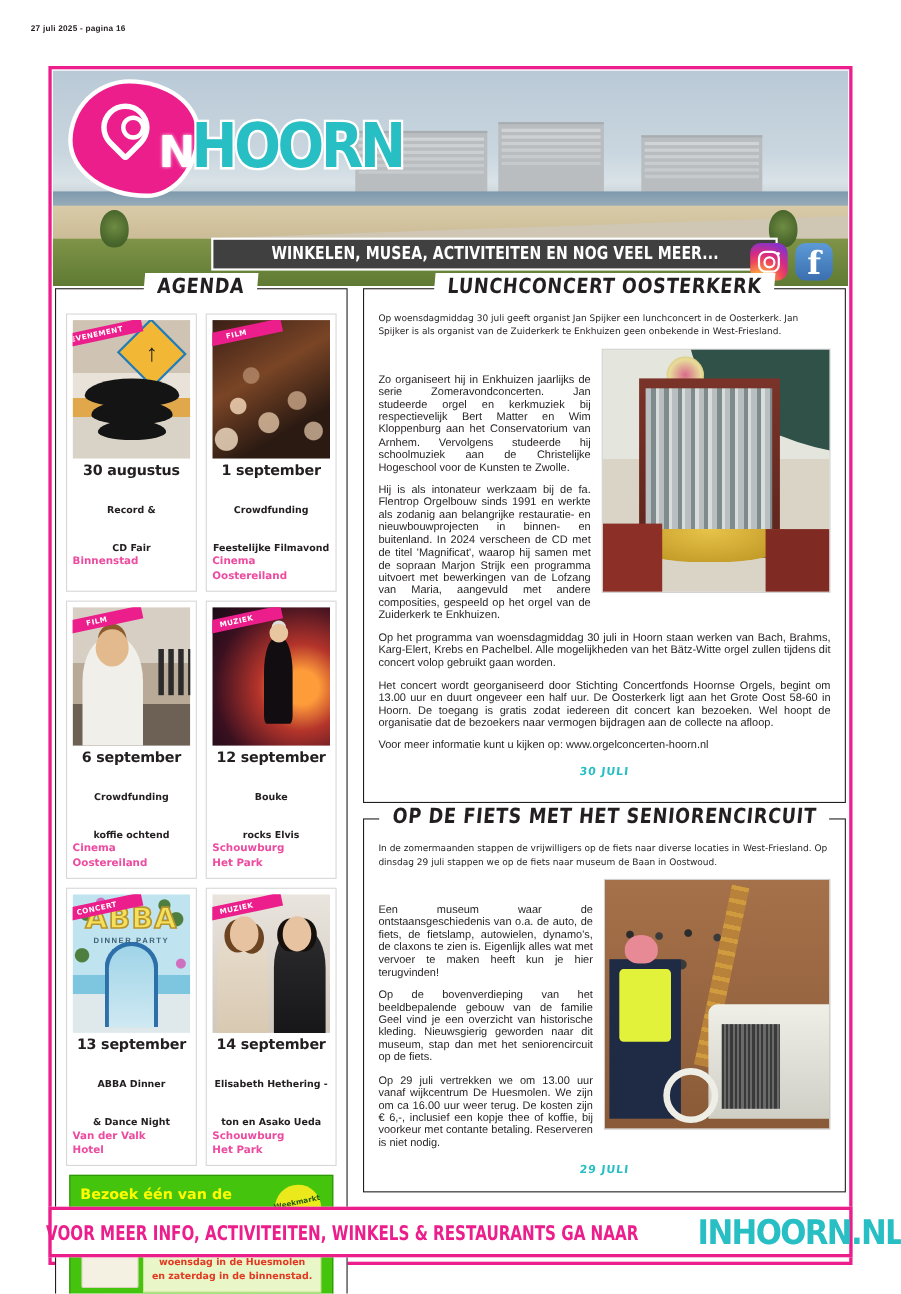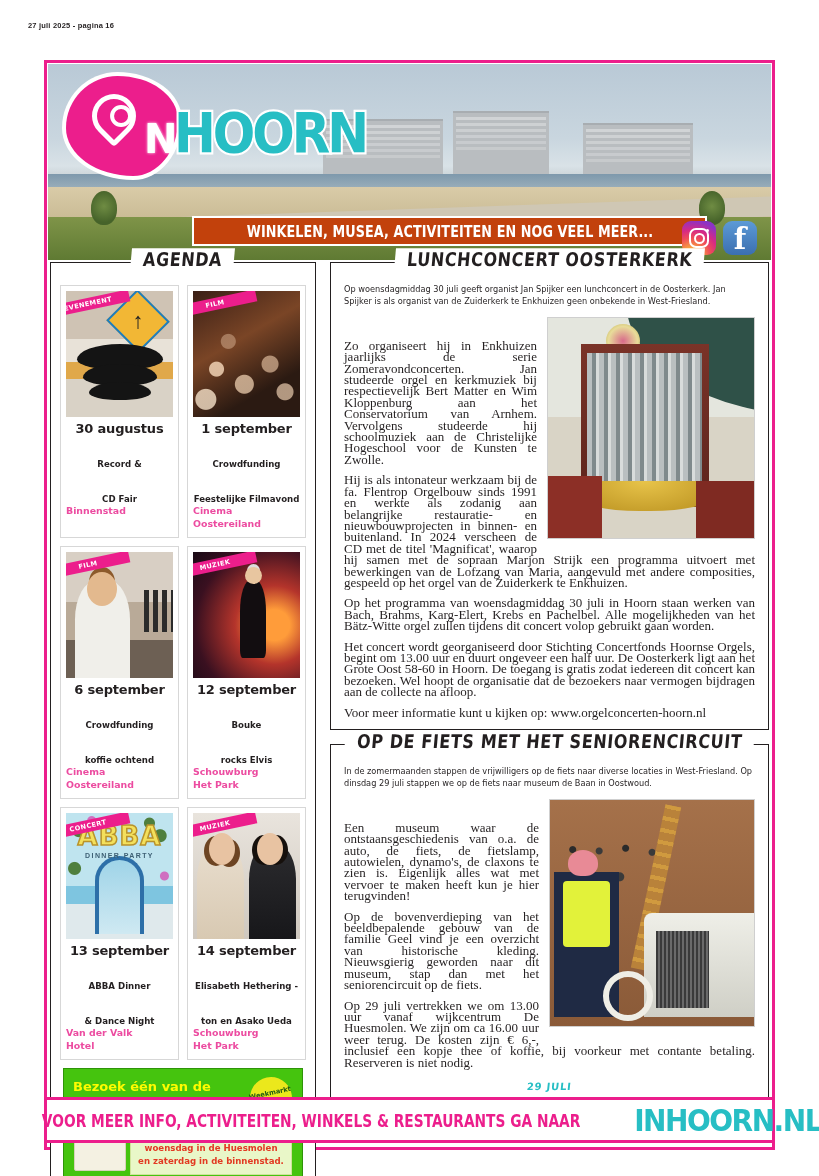--- a/index.html
+++ b/index.html
@@ -95,21 +95,21 @@
     font-family: "DejaVu Sans", sans-serif; font-weight: bold;
     font-size: 50px; color: #27bec4; letter-spacing: -3px;
     -webkit-text-stroke: 4px #fff; paint-order: stroke fill;
     transform: scaleY(1.12);
   }
 
   
   .hero-banner {
     position: absolute; left: 146px; bottom: 16px;
     width: 511px; height: 26px;
-    background: #c2410c;
+    background: #404040;
     display: flex; align-items: center; justify-content: center;
     box-shadow: 0 0 0 2px #fff;
   }
   .hero-banner span {
     font-family: "DejaVu Sans", sans-serif; font-weight: bold;
     color: #fff; font-size: 14.5px; letter-spacing: .1px;
     transform: scaleX(.88) scaleY(1.12); white-space: nowrap;
   }
 
   
@@ -335,22 +335,22 @@
   
   .col-right { flex: 1; display: flex; flex-direction: column; gap: 14px; }
   .article { position: relative; padding: 20px 13px 10px; }
   .art1 { height: 468px; }
   .art2 { flex: 1; }
   .lead {
     font-size: 8.2px; font-weight: normal; line-height: 12.4px; color: #231f20;
     font-family: "DejaVu Sans", sans-serif; margin-bottom: 9px;
   }
   .body-text {
-    font-size: 13px; line-height: 11.4px; color: #231f20;
-    font-family: Liberation Serif, serif; text-align: justify; margin-top: 32px;
+    font-size: 10px; line-height: 11.4px; color: #231f20;
+    font-family: Liberation Sans, sans-serif; text-align: justify; margin-top: 32px;
   }
   .body-text p { margin-bottom: 9px; }
   .flow-img {
     float: right; margin: 0 0 8px 10px;
     border: 1px solid #cfcfcf;
   }
   .img-organ { width: 208px; height: 222px; position: relative; overflow: hidden;
     background: linear-gradient(#e4e6de 0 45%, #d9d4c6 45%); }
   .img-organ .arch {
     position: absolute; left: 38%; top: -8%; width: 90%; height: 52%;

